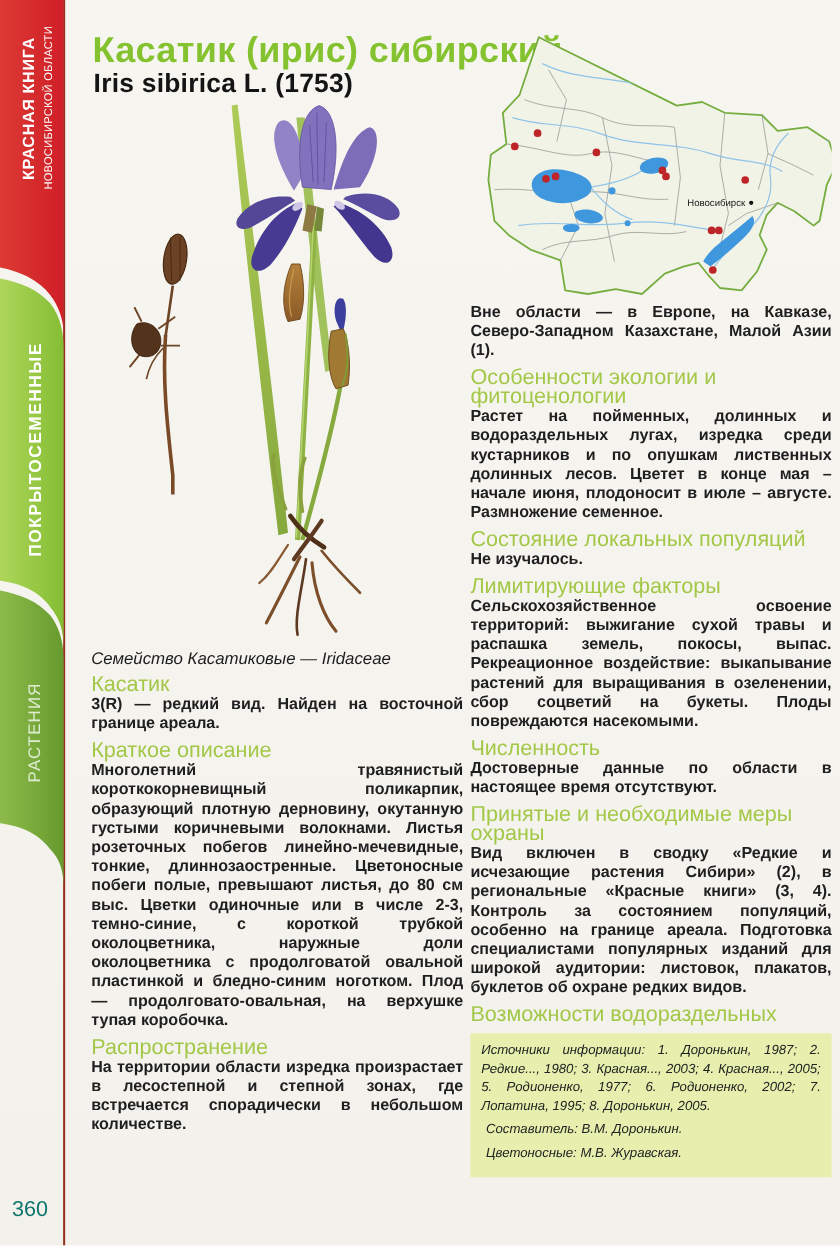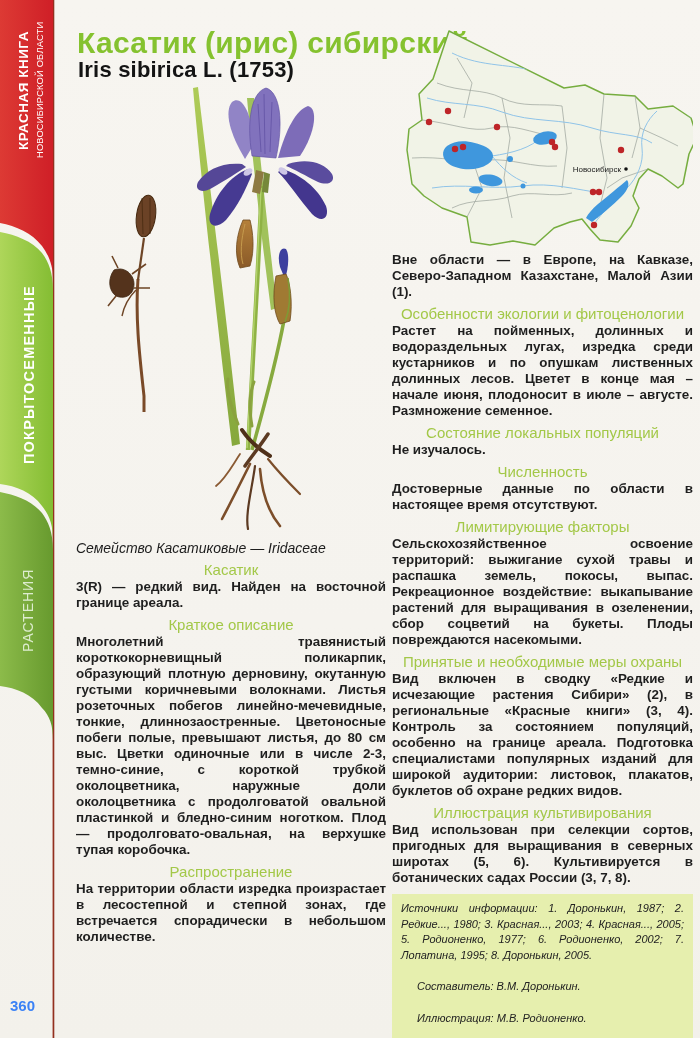--- a/index.html
+++ b/index.html
@@ -13,31 +13,31 @@
     font-size:30px;font-weight:bold;color:#85c22f;letter-spacing:.3px;
   }
   #latin-name{
     position:absolute;left:78px;top:57px;
     font-size:22px;font-weight:bold;color:#141414;letter-spacing:.2px;
   }
   .col{position:absolute;}
   #left-text{left:76px;top:540px;width:310px;}
   #right-col{left:392px;top:28px;width:301px;}
   .caption{font-style:italic;font-size:14px;color:#1d1d1d;margin:0 0 6px 0;}
-  .h{font-size:15px;line-height:16px;color:#a3c848;margin:6px 0 1px 0;text-align:center;}
+  .h{font-size:18px;line-height:16px;color:#a3c848;margin:6px 0 1px 0;}
   .b{font-size:13.4px;line-height:16px;text-align:justify;color:#1f1f1f;margin:0;font-weight:bold;}
   #map-svg{display:block;margin:0 0 2px 0;}
   .src{
     margin-top:8px;background:#e6efae;padding:7px 9px 8px 9px;
     font-style:italic;font-size:11px;line-height:15.5px;color:#222;
   }
   .src .just{text-align:justify;margin:0;}
-  .src p{margin:16px;}
+  .src p{margin:4px;}
   #page-number{
-    position:absolute;left:10px;top:997px;font-size:15px;font-weight:bold;color:#3b82f6;
+    position:absolute;left:10px;top:997px;font-size:18px;font-weight:normal;color:#0f766e;
   }
   svg text{font-family:"Liberation Sans",sans-serif;}
 </style>
 </head>
 <body>
 
 <svg id="sidebar-svg" width="60" height="1038" viewBox="0 0 60 1038" style="position:absolute;left:0;top:0;">
   <defs>
     <linearGradient id="g2" x1="0" y1="0" x2="1" y2="0">
       <stop offset="0" stop-color="#aed65a"></stop>
@@ -218,36 +218,35 @@
 
   <div>
     <div class="h">Особенности экологии и фитоценологии</div>
     <p class="b">Растет на пойменных, долинных и водораздельных лугах, изредка среди кустарников и по опушкам лиственных долинных лесов. Цветет в конце мая – начале июня, плодоносит в июле – августе. Размножение семенное.</p>
   </div>
   <div>
     <div class="h">Состояние локальных популяций</div>
     <p class="b">Не изучалось.</p>
   </div>
   <div>
+    <div class="h">Лимитирующие факторы</div>
+    <p class="b">Сельскохозяйственное освоение территорий: выжигание сухой травы и распашка земель, покосы, выпас. Рекреационное воздействие: выкапывание растений для выращивания в озеленении, сбор соцветий на букеты. Плоды повреждаются насекомыми.</p>
+  </div>
+  <div>
     <div class="h">Численность</div>
     <p class="b">Достоверные данные по области в настоящее время отсутствуют.</p>
   </div>
   <div>
-    <div class="h">Лимитирующие факторы</div>
-    <p class="b">Сельскохозяйственное освоение территорий: выжигание сухой травы и распашка земель, покосы, выпас. Рекреационное воздействие: выкапывание растений для выращивания в озеленении, сбор соцветий на букеты. Плоды повреждаются насекомыми.</p>
-  </div>
-  <div>
     <div class="h">Принятые и необходимые меры охраны</div>
     <p class="b">Вид включен в сводку «Редкие и исчезающие растения Сибири» (2), в региональные «Красные книги» (3, 4). Контроль за состоянием популяций, особенно на границе ареала. Подготовка специалистами популярных изданий для широкой аудитории: листовок, плакатов, буклетов об охране редких видов.</p>
   </div>
   <div>
-    <div class="h">Иллюстрация культивирования</div>
-    <p class="b">Вид использован при селекции сортов, пригодных для выращивания в северных широтах (5, 6). Культивируется в ботанических садах России (3, 7, 8).</p>
+    <div class="h">Возможности водораздельных</div>
   </div>
 
   <div class="src">
     <p class="just">Источники информации: 1. Доронькин, 1987; 2. Редкие..., 1980; 3. Красная..., 2003; 4. Красная..., 2005; 5. Родионенко, 1977; 6. Родионенко, 2002; 7. Лопатина, 1995; 8. Доронькин, 2005.</p>
     <p>Составитель: В.М. Доронькин.</p>
-    <p>Иллюстрация: М.В. Родионенко.</p>
+    <p>Цветоносные: М.В. Журавская.</p>
   </div>
 </div>
 
 <div id="page-number">360</div>
 
 </body></html>

